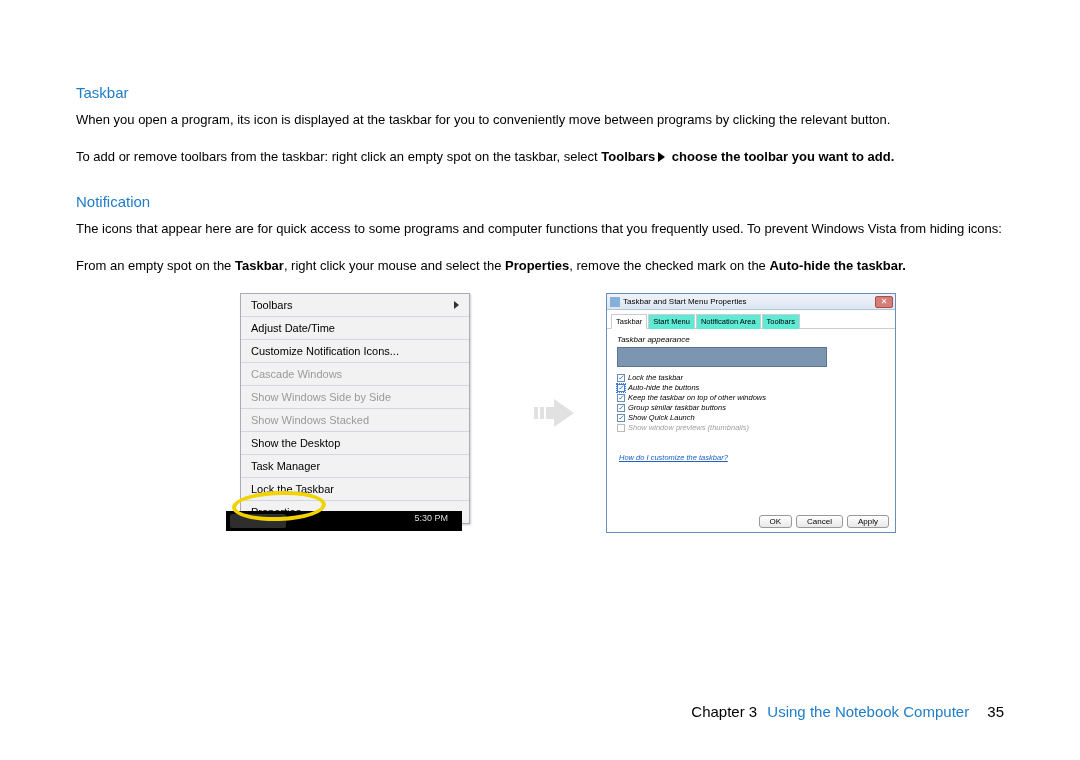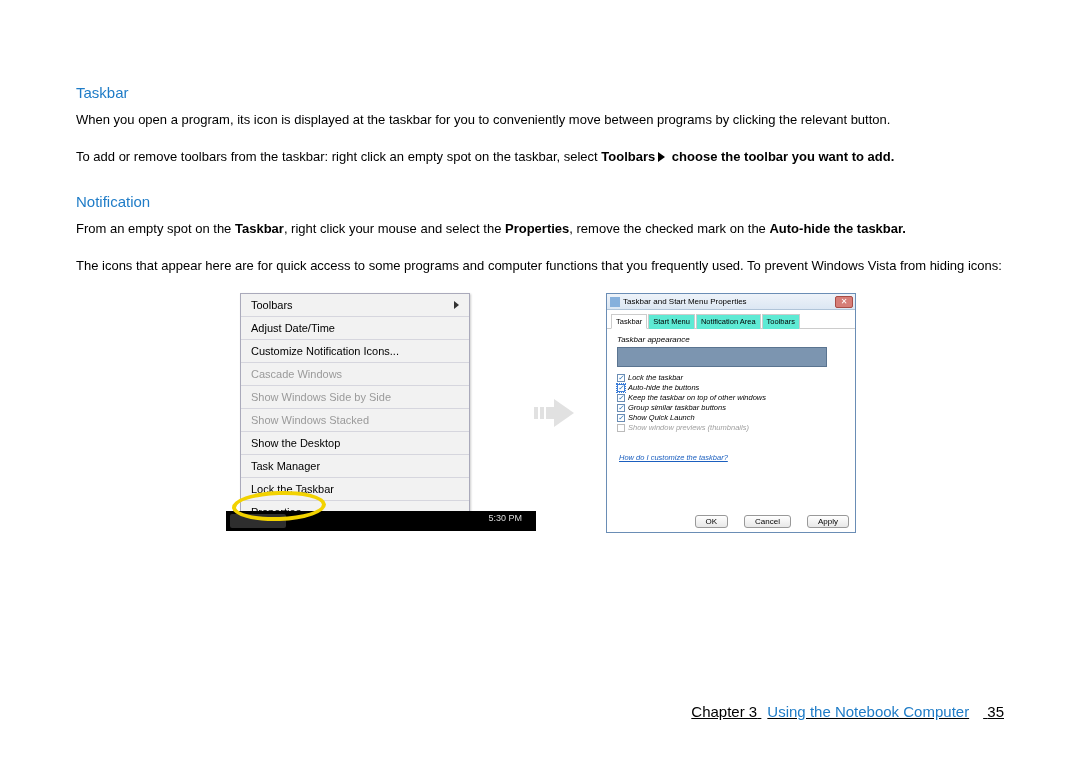--- a/index.html
+++ b/index.html
@@ -65,21 +65,21 @@
   .ctxmenu .row:last-of-type { border-bottom: none; }
   .ctxmenu .submenu-arrow {
     width: 0; height: 0;
     border-top: 4px solid transparent;
     border-bottom: 4px solid transparent;
     border-left: 5px solid #333;
   }
   .taskbar-strip {
     position: absolute;
     left: 150px; top: 218px;
-    width: 310px; height: 20px;
+    width: 236px; height: 20px;
     background: #000;
   }
   .taskbar-strip .left-badge {
     position:absolute; left:4px; top:3px; width:56px; height:14px;
     background:#2e2e2e; border-radius:2px;
   }
   .taskbar-strip .tray {
     position:absolute; right:14px; top:2px;
     font-size:9px; color:#ddd;
   }
@@ -99,21 +99,21 @@
     left: 456px; top: 100px;
     width: 44px; height: 40px;
     opacity: .55;
     display:flex; align-items:center;
   }
   .big-arrow svg { width:100%; height:100%; }
   
   .dialog {
     position: absolute;
     left: 530px; top: 0;
-    width: 250px;
+    width: 290px;
     height: 240px;
     border: 1px solid #6a8db5;
     background: #fff;
     font-size: 8px;
     font-family: "Segoe UI", Tahoma, sans-serif;
   }
   .dialog .titlebar {
     height: 16px;
     background: linear-gradient(#eef3f9,#dce7f3);
     border-bottom: 1px solid #b0c4d8;
@@ -161,54 +161,53 @@
   }
   .dialog .chk.highlight .box { border-color:#3b7dd8; outline:1px dotted #3b7dd8; }
   .dialog .chk.disabled { color:#a0a0a0; }
   .dialog .chk.disabled .box { border-color:#bbb; color:transparent;}
   .dialog .link {
     color:#1b5fbf; text-decoration:underline;
     font-size:7.5px; margin: 20px 0 0 2px; display:inline-block;
   }
   .dialog .actions {
     position:absolute; bottom:4px; right:6px;
-    display:flex; gap:16px;
+    display:flex; gap:4px;
   }
   .dialog .btn {
     font-size:8px; padding:1px 10px;
     border:1px solid #999; border-radius:3px;
     background:linear-gradient(#fff,#e8e8e8);
   }
   
   .footer {
     position: absolute;
     bottom: 40px; right: 76px;
     font-size: 15px;
-    text-decoration: underline;
   }
   .footer .chap { color:#000; }
   .footer .title { color:#1f7cc7; margin: 0 14px 0 6px;}
   .footer .num { color:#000; }
 </style>
 </head>
 <body>
 
 <div class="page">
 
   <div class="section-heading">Taskbar</div>
   <p class="body-text">When you open a program, its icon is displayed at the taskbar for you to conveniently move between programs by clicking the relevant button.</p>
   <p class="body-text">
     <span>To add or remove toolbars from the taskbar: right click an empty spot on the taskbar, select </span><span class="bold">Toolbars</span><span class="arrow-tri"></span><span class="bold"> choose the toolbar you want to add.</span>
   </p>
 
   <div class="section-heading" style="margin-top:26px">Notification</div>
+  <p class="body-text">The icons that appear here are for quick access to some programs and computer functions that you frequently used. To prevent Windows Vista from hiding icons:</p>
   <p class="body-text">
     <span>From an empty spot on the </span><span class="bold">Taskbar</span><span>, right click your mouse and select the </span><span class="bold">Properties</span><span>, remove the checked mark on the </span><span class="bold">Auto-hide the taskbar.</span>
   </p>
-  <p class="body-text">The icons that appear here are for quick access to some programs and computer functions that you frequently used. To prevent Windows Vista from hiding icons:</p>
 
   <div class="figures">
 
     <div class="ctxmenu" id="ctxmenu">
         <div class="row">
           <span>Toolbars</span>
           <span class="submenu-arrow"></span>
         </div>
         <div class="row">
           <span>Adjust Date/Time</span>

